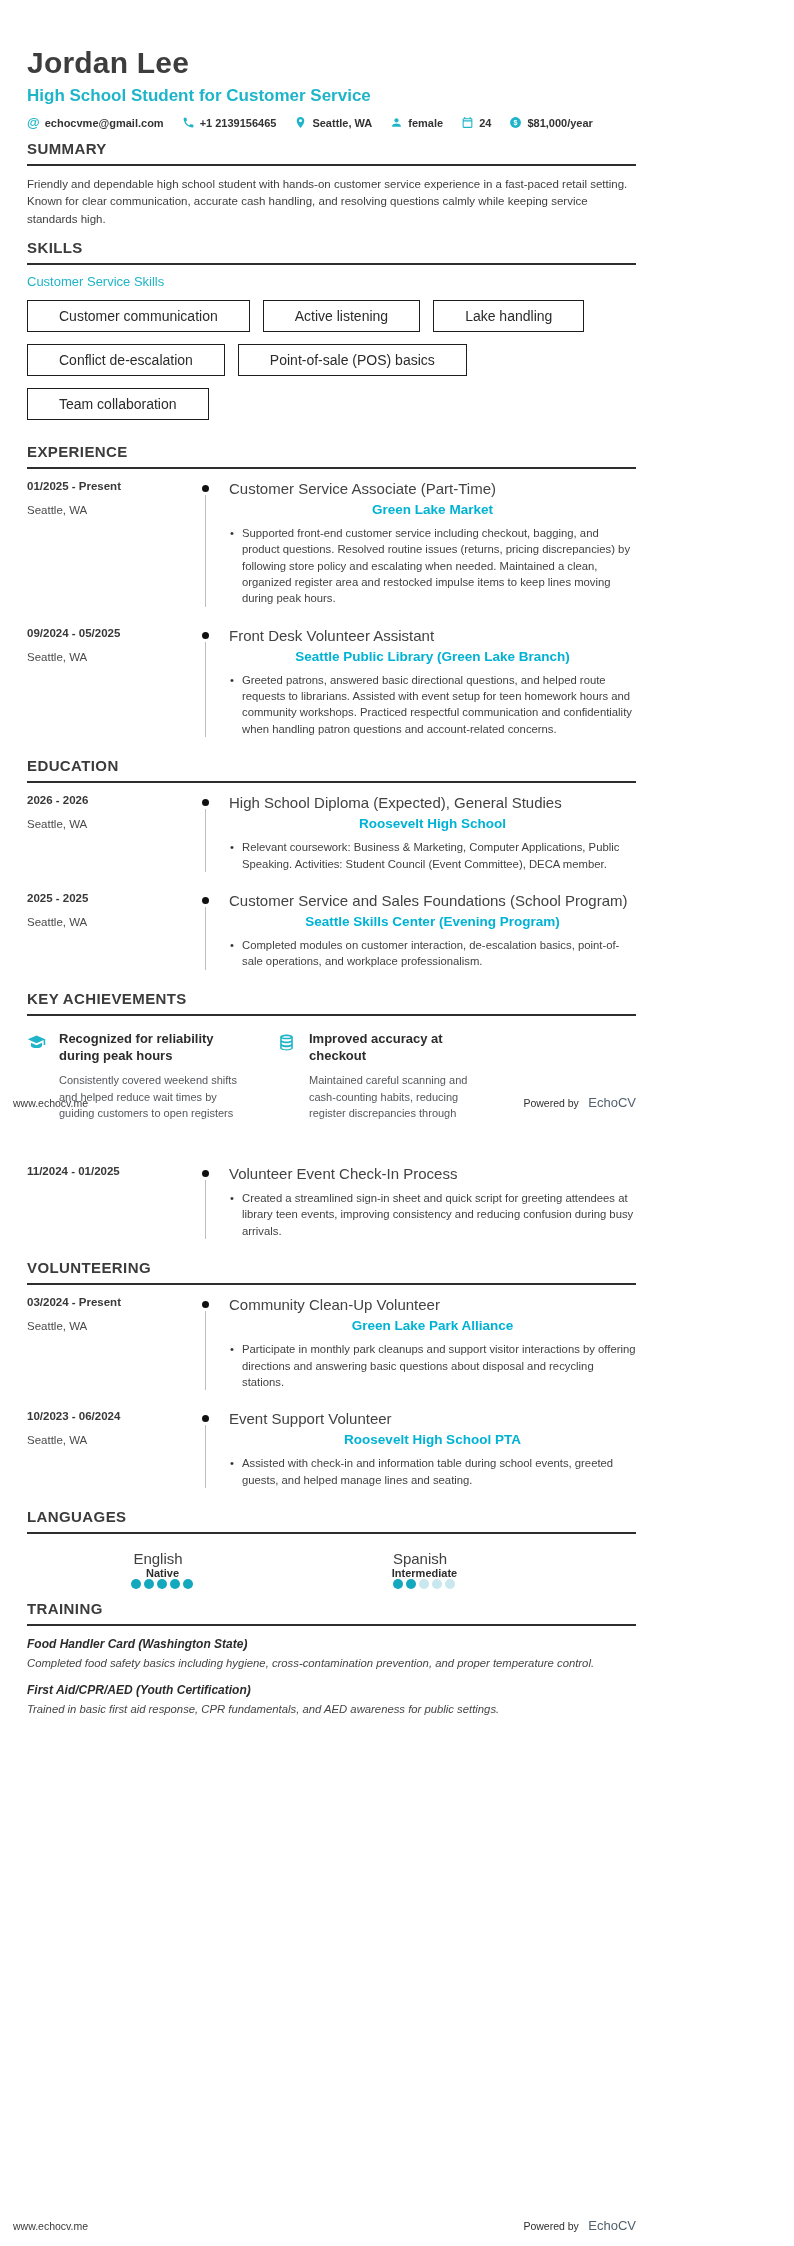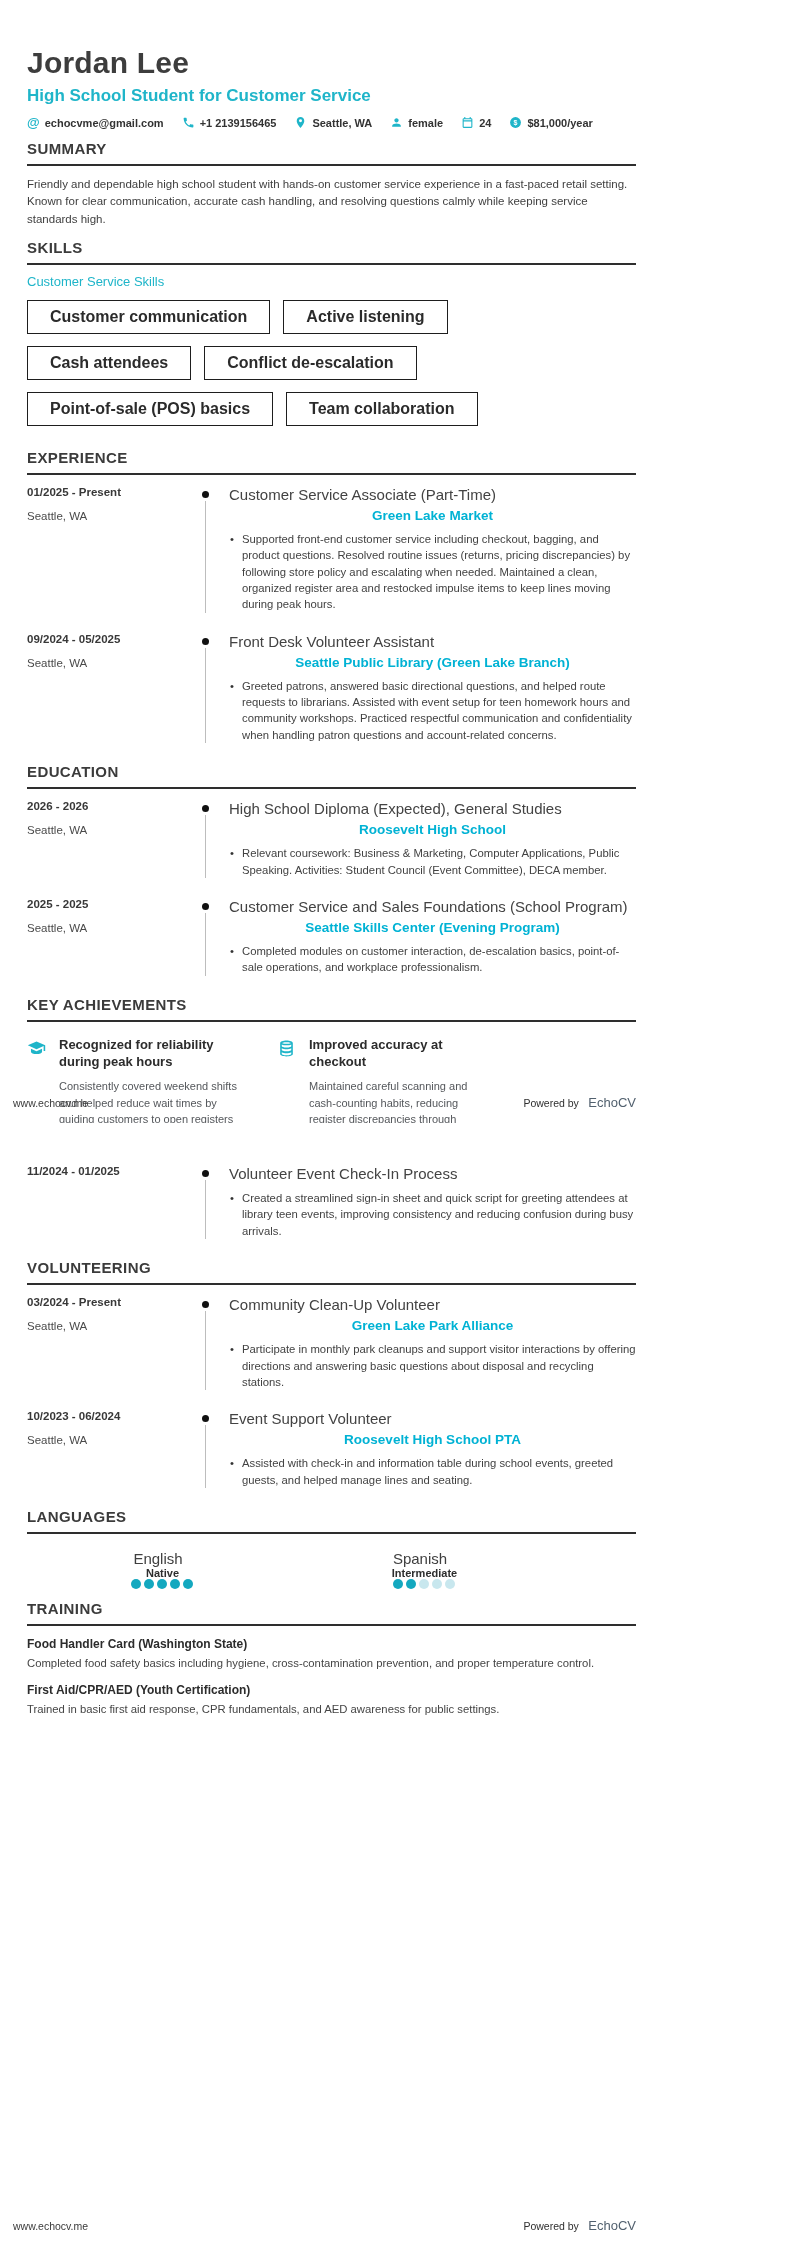--- a/index.html
+++ b/index.html
@@ -41,22 +41,22 @@
   .section{margin-top:11px;}
   .sec-head{
     font-size:15px;font-weight:bold;color:var(--heading);
     letter-spacing:.4px;padding-bottom:7px;border-bottom:2px solid var(--rule);
   }
   .summary-text{margin-top:10px;font-size:11.5px;line-height:1.5;color:#3f3f3f;max-width:738px;}
   
   .skill-group{margin-top:9px;font-size:13px;color:var(--accent);}
   .chips{margin-top:11px;display:flex;flex-wrap:wrap;}
   .chip{
-    border:1.5px solid #1e1e1e;padding:7px 22px;margin:0 13px 12px 0;
-    font-size:16px;font-weight:bold;color:#2b2b2b;white-space:nowrap;
+    border:1.5px solid #1e1e1e;padding:7px 31px;margin:0 13px 12px 0;
+    font-size:14px;font-weight:normal;color:#2b2b2b;white-space:nowrap;
   }
   
   .entry{display:grid;grid-template-columns:168px 34px 1fr;margin-top:11px;padding-bottom:9px;}
   .meta .dates{font-size:11.5px;font-weight:bold;color:#383838;}
   .meta .loc{margin-top:12px;font-size:11.5px;color:#4a4a4a;}
   .tl{position:relative;}
   .tl .tl-dot{position:absolute;left:7px;top:5px;width:7px;height:7px;border-radius:50%;background:#111;}
   .tl .tl-line{position:absolute;left:10px;top:15px;bottom:0;width:1px;background:#bdbdbd;}
   .etitle{font-size:15px;color:#434343;}
   .ecompany{margin-top:5px;font-size:13.5px;font-weight:bold;color:var(--link);text-align:center;}
@@ -77,21 +77,21 @@
   .cont-entry{margin-top:42px;}
   
   .langs{margin-top:16px;display:flex;}
   .lang{display:flex;align-items:center;width:262px;flex-direction:column;}
   .lang-name{font-size:15px;color:#3f3f3f;}
   .lang-level{font-size:11px;font-weight:bold;color:#2d2d2d;margin-left:9px;}
   .lang-dots{margin-left:10px;display:inline-flex;align-items:center;}
   .dot{width:10px;height:10px;border-radius:50%;display:inline-block;margin-right:3px;background:var(--dot-empty);}
   .dot.filled{background:var(--dot-filled);}
   
-  .tr-item{margin-top:11px;}
+  .tr-item{margin-top:11px;font-style:italic;}
   .tr-name{font-size:12px;font-weight:bold;color:#2c2c2c;}
   .tr-desc{margin-top:5px;font-size:11.3px;color:#454545;line-height:1.4;}
 </style>
 </head>
 <body>
 
 <div class="page page1">
 
   <div>
     <div class="name">Jordan Lee</div>
@@ -149,21 +149,21 @@
     <div class="sec-head">SUMMARY</div>
     <div class="summary-text">Friendly and dependable high school student with hands-on customer service experience in a fast-paced retail setting. Known for clear communication, accurate cash handling, and resolving questions calmly while keeping service standards high.</div>
   </div>
 
   <div class="section">
     <div class="sec-head">SKILLS</div>
     <div class="skill-group">Customer Service Skills</div>
     <div class="chips">
       <span class="chip">Customer communication</span>
       <span class="chip">Active listening</span>
-      <span class="chip">Cash attendees</span>
+      <span class="chip">Lake handling</span>
       <span class="chip">Conflict de-escalation</span>
       <span class="chip">Point-of-sale (POS) basics</span>
       <span class="chip">Team collaboration</span>
     </div>
   </div>
 
   <div class="section">
     <div class="sec-head">EXPERIENCE</div>
 
     <div class="entry">

